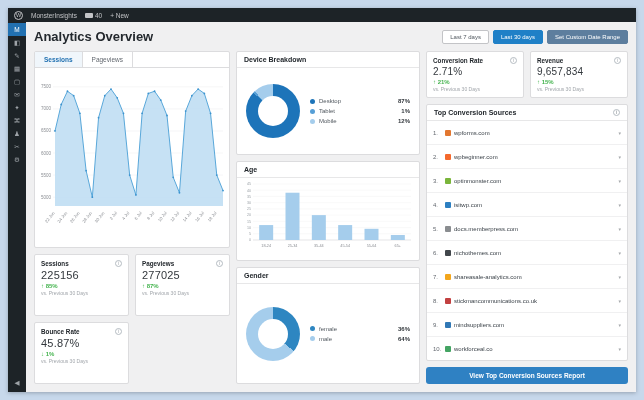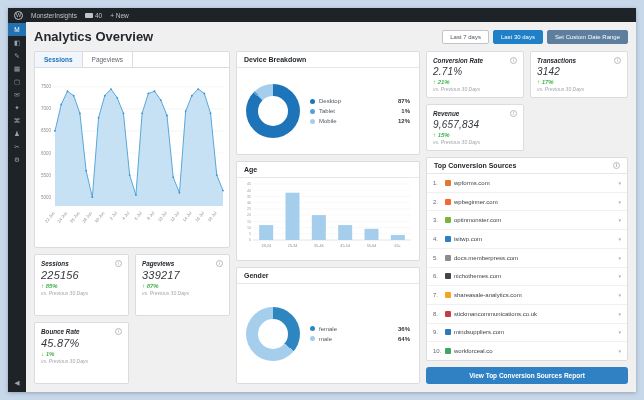--- a/index.html
+++ b/index.html
@@ -35,21 +35,21 @@
   .panel { background:#fff; border:1px solid #dcdcde; border-radius:2px; }
   
   .chart-panel { height:197px; display:flex; flex-direction:column; flex:0 0 auto; }
   .tabs { display:flex; border-bottom:1px solid #dcdcde; flex:0 0 auto; }
   .tab { font-size:6.5px; padding:4px 9px; color:#646970; border-right:1px solid #dcdcde; }
   .tab.active { color:#2271b1; background:#f0f6fb; font-weight:bold; }
   .chart-panel svg { display:block; }
   
   .stats-grid { display:grid; grid-template-columns:1fr 1fr; grid-auto-rows:1fr; gap:6px; margin-top:6px; }
   .col1 .stats-grid { flex:1;border-radius:11px; }
-  .stat-card { background:#fff; border:1px solid #dcdcde; border-radius:2px; padding:5px 6px;font-style:italic; }
+  .stat-card { background:#fff; border:1px solid #dcdcde; border-radius:2px; padding:5px 6px; }
   .stat-head { display:flex; justify-content:space-between; align-items:center; }
   .stat-label { font-size:6.3px; font-weight:bold; color:#23282d; }
   .stat-value { font-size:11px; color:#32373c; margin-top:2px; letter-spacing:.2px; }
   #right-stats .stat-value { font-size:10px; }
   .stat-delta { font-size:6px; font-weight:bold; margin-top:2px; color:#46b450; }
   .stat-sub { font-size:5px; color:#a0a5aa; margin-top:1px; }
   .info-icon { width:7px; height:7px; border:1px solid #b5bcc2; border-radius:50%; color:#9aa0a6;
                font-size:4.5px; display:inline-flex; align-items:center; justify-content:center; flex:0 0 auto; }
   
   .panel-title { font-size:7px; font-weight:bold; color:#23282d; padding:4px 7px; border-bottom:1px solid #e7e7e8;
@@ -196,21 +196,21 @@
                 </div>
                 <div class="stat-value">225156</div>
                 <div class="stat-delta">↑ 85%</div>
                 <div class="stat-sub">vs. Previous 30 Days</div>
               </div>
               <div class="stat-card">
                 <div class="stat-head">
                   <span class="stat-label">Pageviews</span>
                   <span class="info-icon">i</span>
                 </div>
-                <div class="stat-value">339217</div>
+                <div class="stat-value">277025</div>
                 <div class="stat-delta">↑ 87%</div>
                 <div class="stat-sub">vs. Previous 30 Days</div>
               </div>
               <div class="stat-card">
                 <div class="stat-head">
                   <span class="stat-label">Bounce Rate</span>
                   <span class="info-icon">i</span>
                 </div>
                 <div class="stat-value">45.87%</div>
                 <div class="stat-delta">↓ 1%</div>
@@ -315,29 +315,20 @@
                 <div class="stat-head">
                   <span class="stat-label">Conversion Rate</span>
                   <span class="info-icon">i</span>
                 </div>
                 <div class="stat-value">2.71%</div>
                 <div class="stat-delta">↑ 21%</div>
                 <div class="stat-sub">vs. Previous 30 Days</div>
               </div>
               <div class="stat-card">
                 <div class="stat-head">
-                  <span class="stat-label">Transactions</span>
-                  <span class="info-icon">i</span>
-                </div>
-                <div class="stat-value">3142</div>
-                <div class="stat-delta">↑ 17%</div>
-                <div class="stat-sub">vs. Previous 30 Days</div>
-              </div>
-              <div class="stat-card">
-                <div class="stat-head">
                   <span class="stat-label">Revenue</span>
                   <span class="info-icon">i</span>
                 </div>
                 <div class="stat-value">9,657,834</div>
                 <div class="stat-delta">↑ 15%</div>
                 <div class="stat-sub">vs. Previous 30 Days</div>
               </div>
             </div>
 
           <div class="panel sources-panel">

